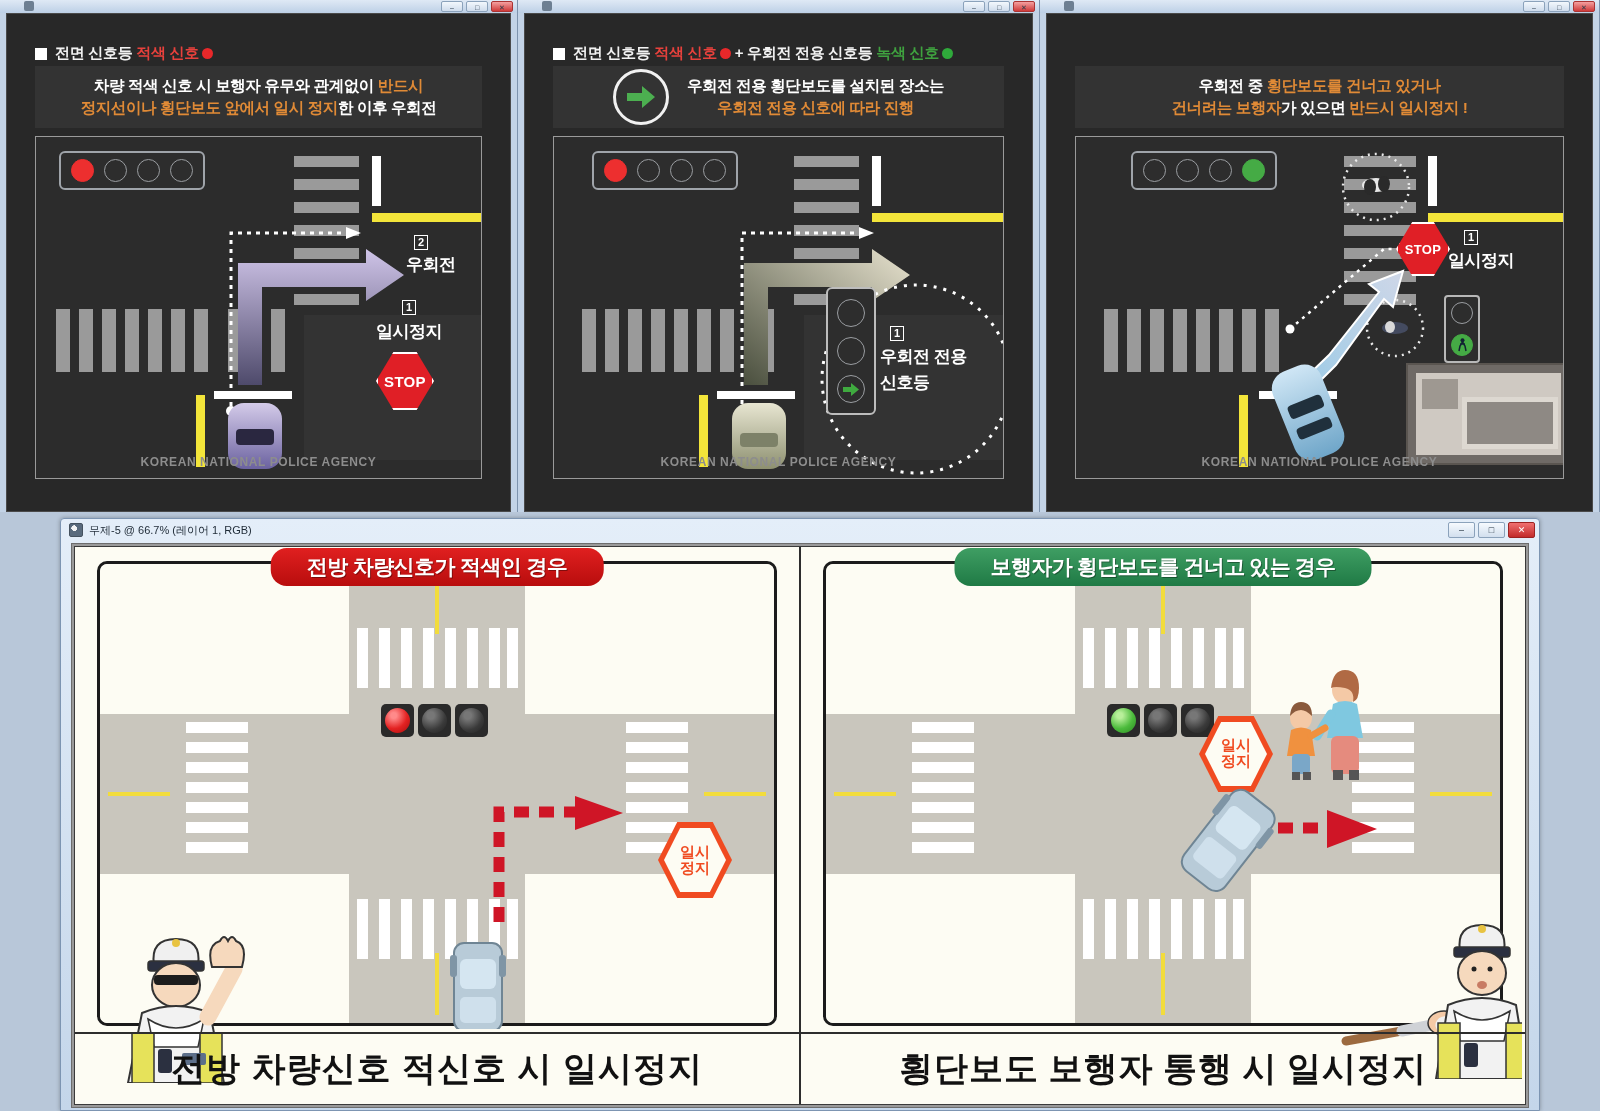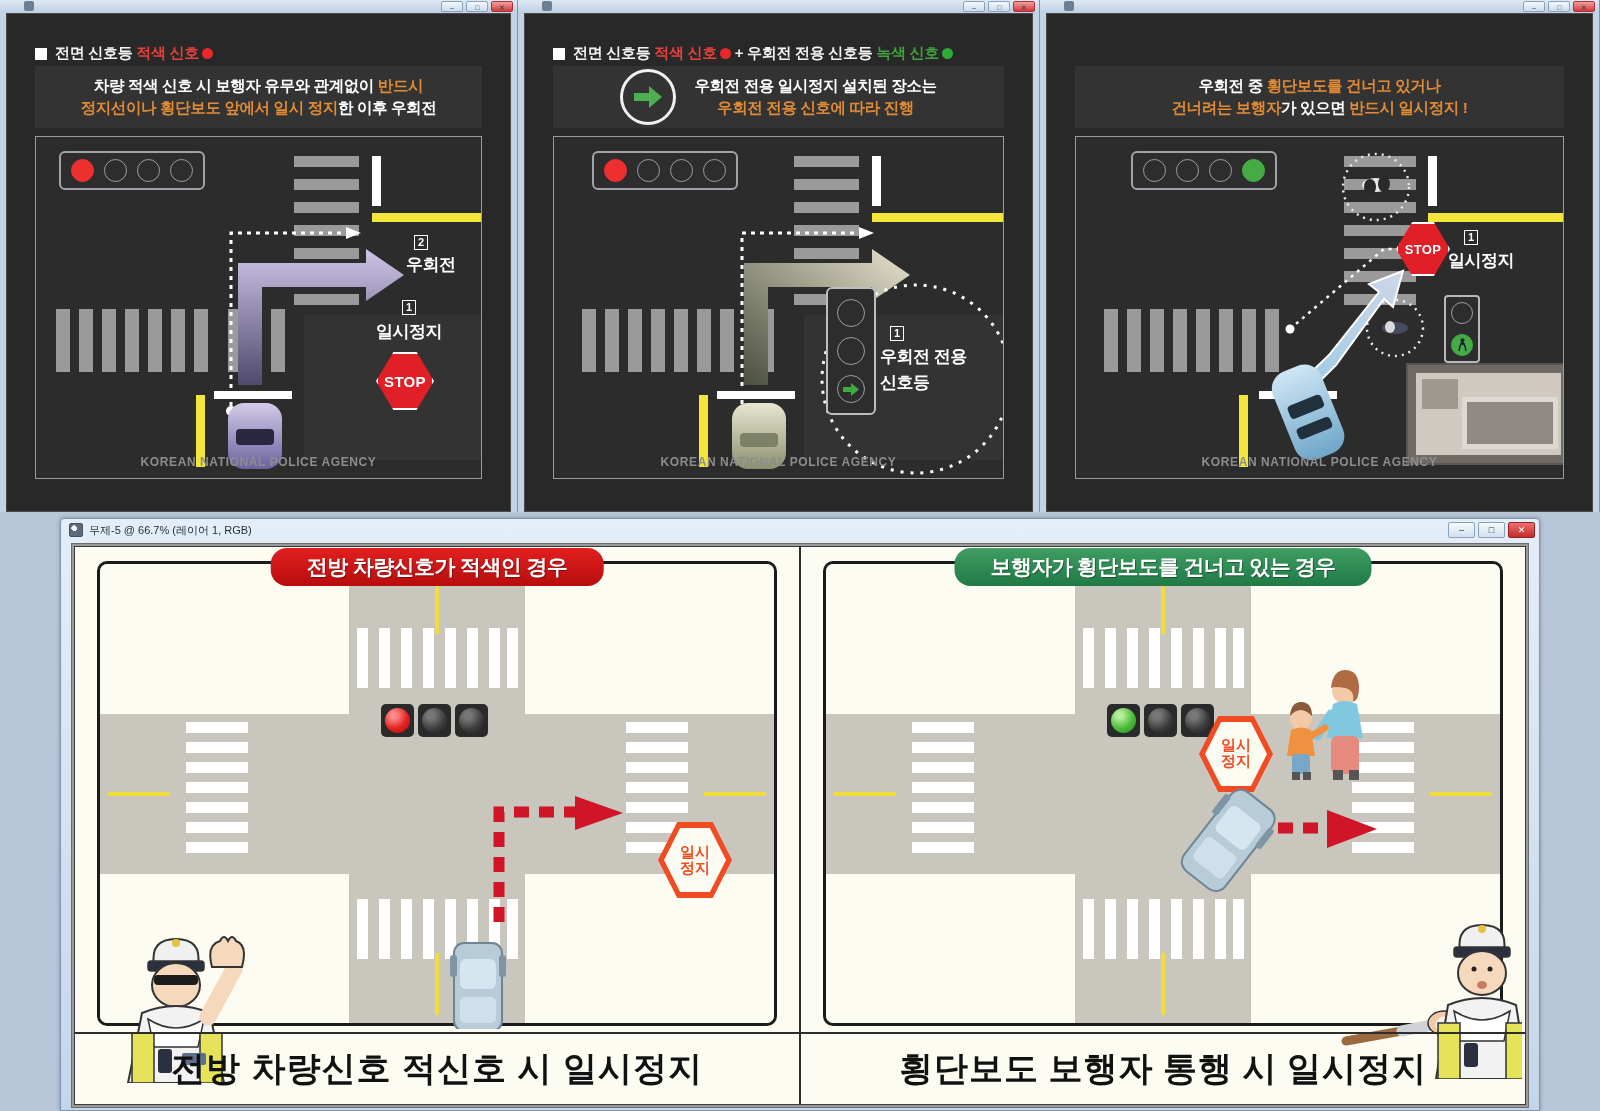--- a/index.html
+++ b/index.html
@@ -299,21 +299,21 @@
           </div>
         </div>
 
         <div class="callout">
           <div class="arrow-circle">
             <svg width="32" height="28" viewBox="0 0 32 28">
                 <path d="M2,10 L17,10 L17,3 L30,14 L17,25 L17,18 L2,18 Z" fill="#4caf50"></path>
               </svg>
           </div>
           <div class="lines">
-            <div class="l">우회전 전용 일시정지 설치된 장소는</div>
+            <div class="l">우회전 전용 횡단보도를 설치된 장소는</div>
             <div class="l or">우회전 전용 신호에 따라 진행</div>
           </div>
         </div>
 
         <div class="diagram">
           <div class="d-abs zebra-h" style="left:240px;top:19px;width:65px;height:11px;"></div>
           <div class="d-abs zebra-h" style="left:240px;top:42px;width:65px;height:11px;"></div>
           <div class="d-abs zebra-h" style="left:240px;top:65px;width:65px;height:11px;"></div>
           <div class="d-abs zebra-h" style="left:240px;top:88px;width:65px;height:11px;"></div>
           <div class="d-abs zebra-h" style="left:240px;top:111px;width:65px;height:11px;"></div>

